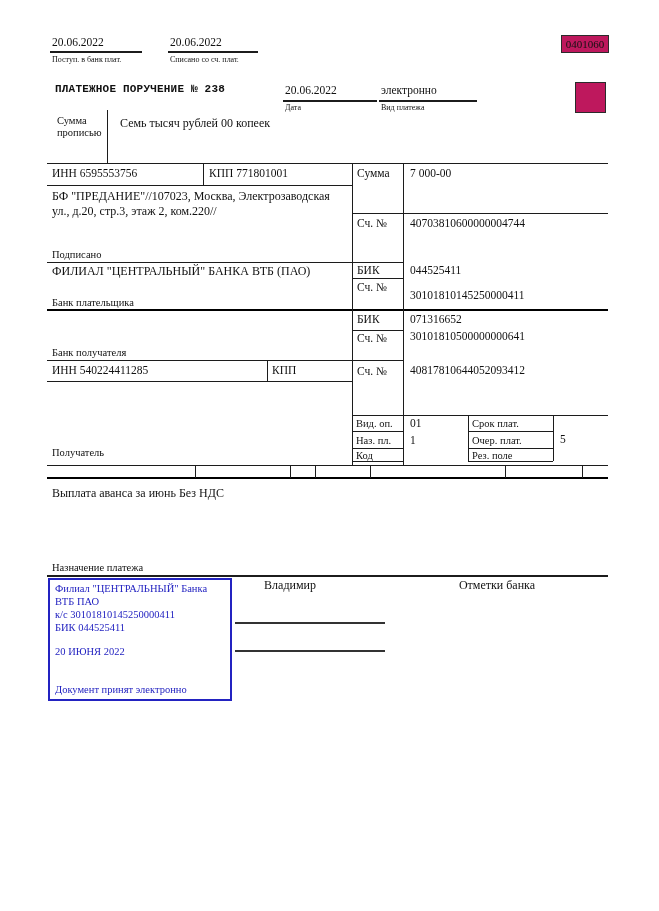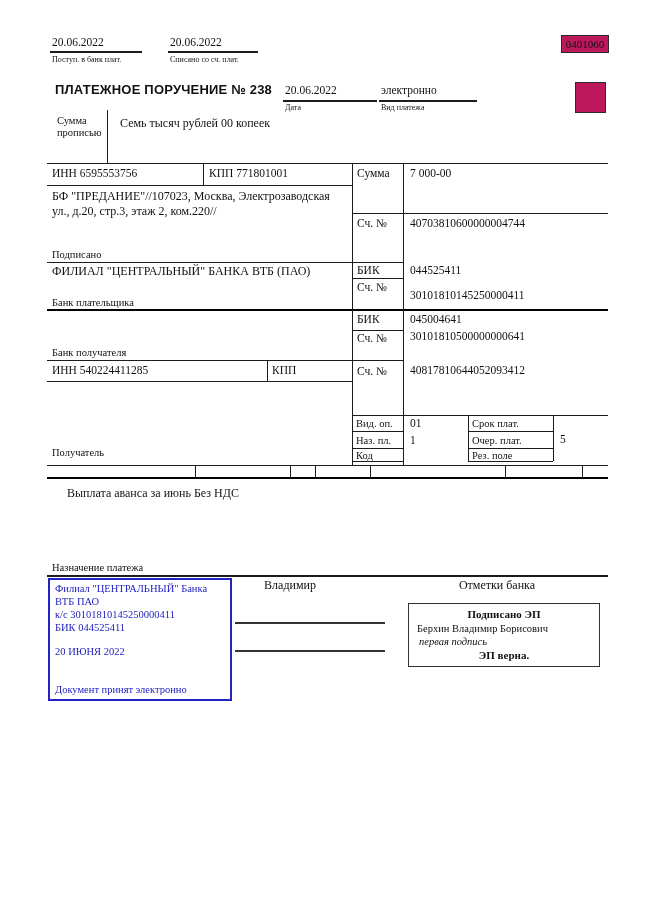--- a/index.html
+++ b/index.html
@@ -13,21 +13,21 @@
   .s10{font-size:10.5px;line-height:12px;}
   .s12{font-size:12px;line-height:15px;}
   .b{font-weight:bold;}
   .i{font-style:italic;}
   .wrap{white-space:normal;}
   .pre{white-space:pre-line;}
   .hl{position:absolute;height:1px;background:#1c1c1c;}
   .hl2{position:absolute;height:2px;background:#000;}
   .vl{position:absolute;width:1px;background:#1c1c1c;}
   .box{position:absolute;border:1.5px solid #2b2b2b;background:#be185d;}
-  .title{font-family:Liberation Sans, sans-serif;font-size:13px;font-weight:bold;letter-spacing:0.2px;}
+  .title{font-family:Liberation Mono, monospace;font-size:11px;font-weight:bold;letter-spacing:0.2px;}
   .stamp{position:absolute;left:48px;top:578px;width:180px;height:119px;border:2px solid #2323c1;color:#2323c1;}
   .stamp div{position:absolute;font-size:10.5px;line-height:12px;white-space:nowrap;}
   .esign{position:absolute;left:408px;top:603px;width:190px;height:62px;border:1.5px solid #333;}
   .esign div{position:absolute;white-space:nowrap;}
   .ctr{text-align:center;}
 </style>
 </head>
 <body>
 
 <div class="sheet">
@@ -104,59 +104,53 @@
 
   <div class="t s12" style="left:52px;top:264px">ФИЛИАЛ "ЦЕНТРАЛЬНЫЙ" БАНКА ВТБ (ПАО)</div>
   <div class="t s10" style="left:52px;top:297px">Банк плательщика</div>
   <div class="t" style="left:357px;top:264px">БИК</div>
   <div class="t" style="left:410px;top:264px">044525411</div>
   <div class="t" style="left:357px;top:281px">Сч. №</div>
   <div class="t" style="left:410px;top:289px">30101810145250000411</div>
 
   <div class="t s10" style="left:52px;top:347px">Банк получателя</div>
   <div class="t" style="left:357px;top:313px">БИК</div>
-  <div class="t" style="left:410px;top:313px">045004641</div>
+  <div class="t" style="left:410px;top:313px">071316652</div>
   <div class="t" style="left:357px;top:332px">Сч. №</div>
   <div class="t" style="left:410px;top:330px">30101810500000000641</div>
 
   <div class="t" style="left:52px;top:364px">ИНН 540224411285</div>
   <div class="t" style="left:272px;top:364px">КПП</div>
   <div class="t" style="left:357px;top:365px">Сч. №</div>
   <div class="t" style="left:410px;top:364px">40817810644052093412</div>
   <div class="t s10" style="left:52px;top:447px">Получатель</div>
 
   <div class="t s10" style="left:356px;top:418px">Вид. оп.</div>
   <div class="t" style="left:410px;top:417px">01</div>
   <div class="t s10" style="left:356px;top:435px">Наз. пл.</div>
   <div class="t" style="left:410px;top:434px">1</div>
   <div class="t s10" style="left:356px;top:450px">Код</div>
   <div class="t s10" style="left:472px;top:418px">Срок плат.</div>
   <div class="t s10" style="left:472px;top:435px">Очер. плат.</div>
   <div class="t" style="left:560px;top:433px">5</div>
   <div class="t s10" style="left:472px;top:450px">Рез. поле</div>
 
-  <div class="t s12" style="left:67px;top:486px">Выплата аванса за июнь Без НДС</div>
+  <div class="t s12" style="left:52px;top:486px">Выплата аванса за июнь Без НДС</div>
   <div class="t s10" style="left:52px;top:562px">Назначение платежа</div>
   <div class="hl" style="left:47px;top:575px;width:561px;height:1.5px"></div>
 
   <div class="t s12 ctr" style="left:235px;top:578px;width:110px">Владимир</div>
   <div class="t s12 ctr" style="left:417px;top:578px;width:160px">Отметки банка</div>
 
   <div class="hl" style="left:235px;top:622px;width:150px;height:1.5px;background:#333"></div>
   <div class="hl" style="left:235px;top:650px;width:150px;height:1.5px;background:#333"></div>
 
   <div class="stamp">
     <div style="left:5px;top:3px">Филиал "ЦЕНТРАЛЬНЫЙ" Банка</div>
     <div style="left:5px;top:16px">ВТБ ПАО</div>
     <div style="left:5px;top:29px">к/с 30101810145250000411</div>
     <div style="left:5px;top:42px">БИК 044525411</div>
     <div style="left:5px;top:66px">20 ИЮНЯ 2022</div>
     <div style="left:5px;bottom:3px">Документ принят электронно</div>
   </div>
 
-  <div class="esign">
-    <div class="b ctr" style="left:0;right:0;top:4px;font-size:11px">Подписано ЭП</div>
-    <div style="left:8px;top:19px;font-size:10.5px">Берхин Владимир Борисович</div>
-    <div class="i" style="left:10px;top:32px;font-size:10.5px">первая подпись</div>
-    <div class="b ctr" style="left:0;right:0;top:45px;font-size:11px">ЭП верна.</div>
-  </div>
 
 </div>
 
 </body></html>

